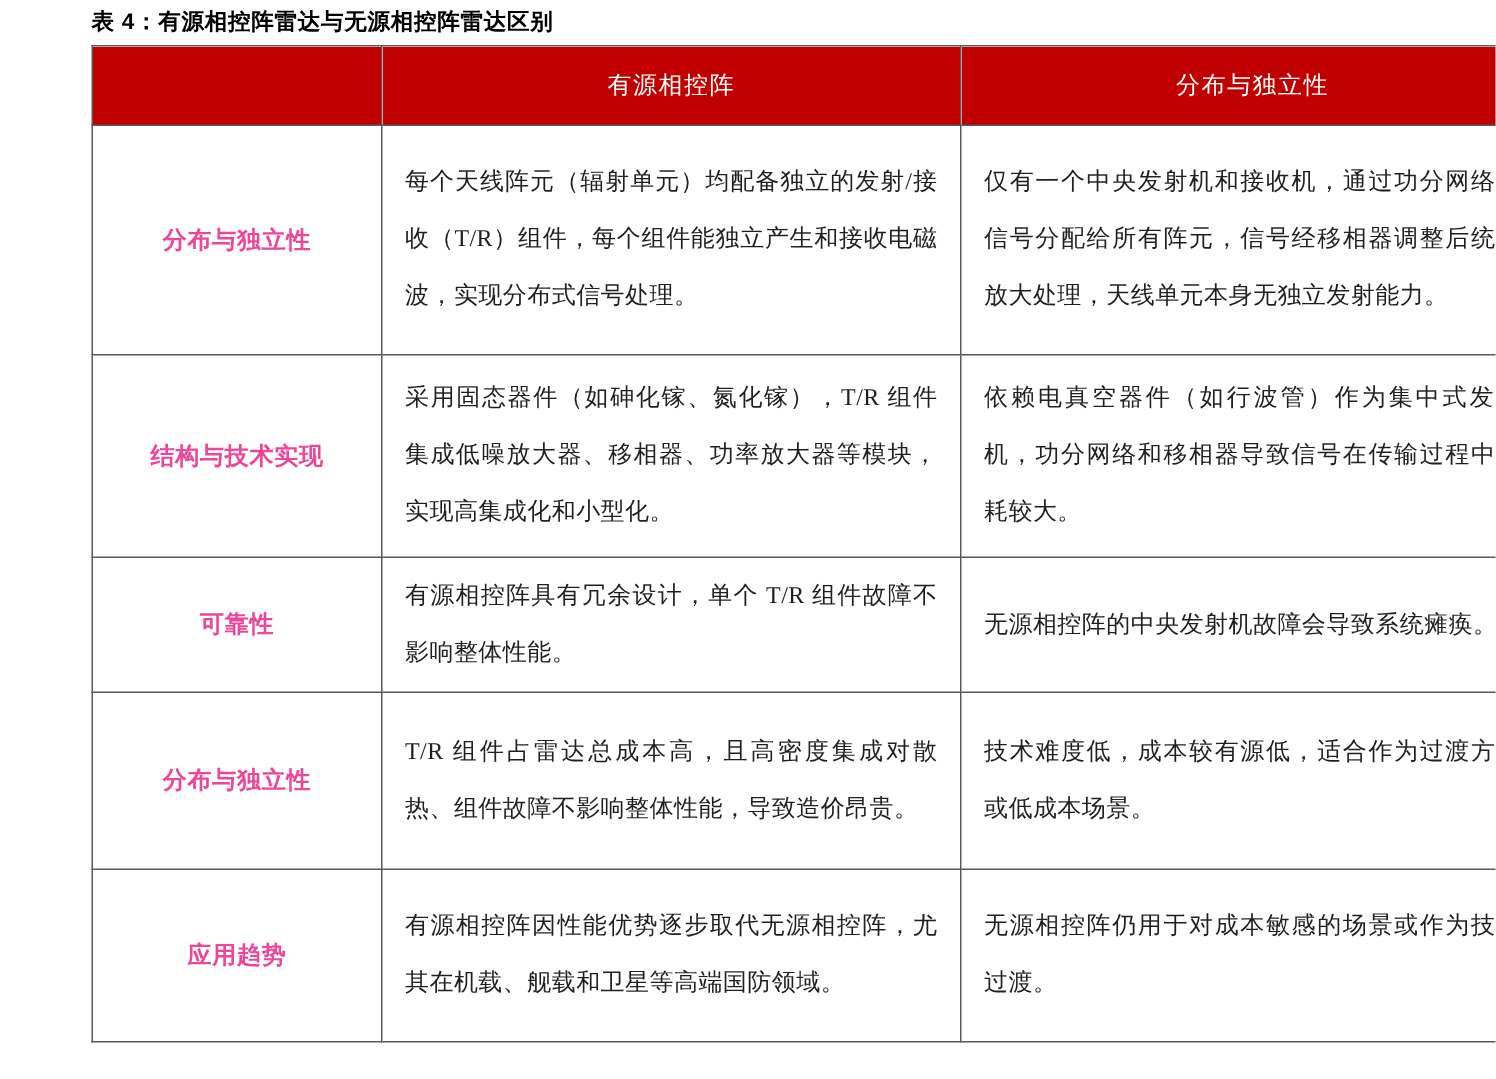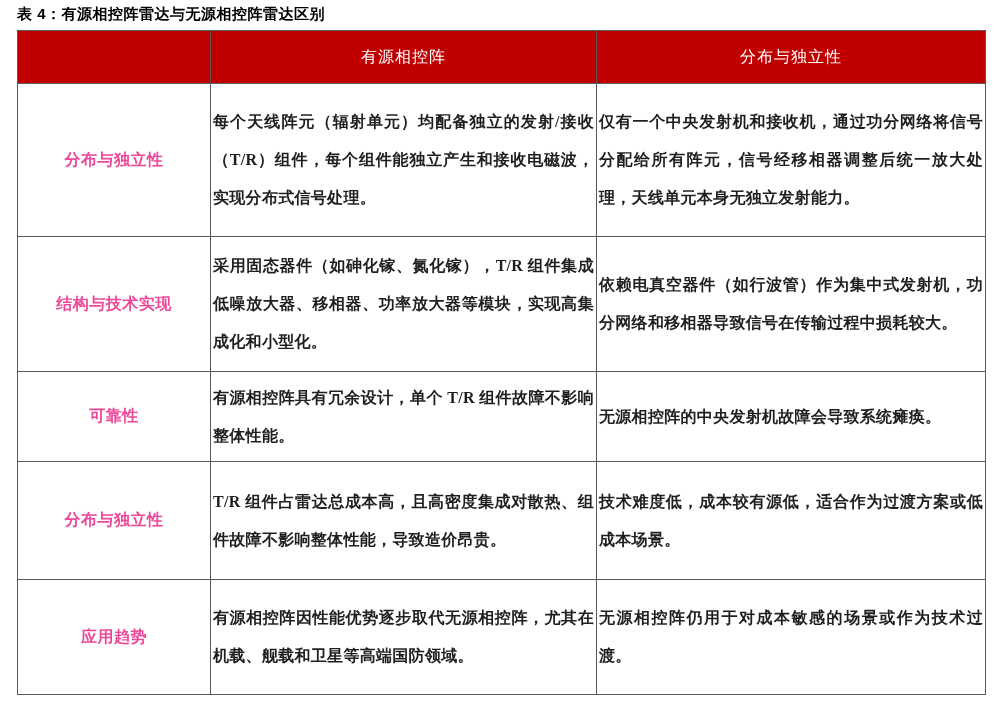--- a/index.html
+++ b/index.html
@@ -10,21 +10,21 @@
   }
   * { box-sizing: border-box; }
   html, body { margin: 0; padding: 0; background: #ffffff; }
   body {
     width: 997px;
     height: 719px;
     font-family: "Liberation Sans", sans-serif;
     color: #000;
     overflow: hidden;
   }
-  .page { padding: 3px 12px 0 17px; }
+  .page { padding: 3px 12px 0 17px; margin-left: 44px; }
   .table-title {
     font-size: 15px;
     font-weight: bold;
     margin: 2px 0 6px 0;
     letter-spacing: 0.5px;
     color: #000;
     font-family: "Liberation Sans", sans-serif;
   }
   table.cmp {
     border-collapse: collapse;
@@ -56,25 +56,24 @@
     font-size: 16px;
     color: #ec4899;
     letter-spacing: 0.5px;
     font-family: "Liberation Sans", sans-serif;
   }
   td.desc-cell {
     font-family: "Liberation Serif", serif;
     font-size: 16px;
     line-height: 38px;
     color: var(--body-text);
-    padding: 0 2px;
+    padding: 0 15px;
     text-align: justify;
     vertical-align: middle;
     letter-spacing: 0.3px;
-    font-weight: bold;
   }
   tr.r1 { height: 153px; }
   tr.r2 { height: 135px; }
   tr.r3 { height: 90px; }
   tr.r4 { height: 118px; }
   tr.r5 { height: 115px; }
 </style>
 </head>
 <body>
 

